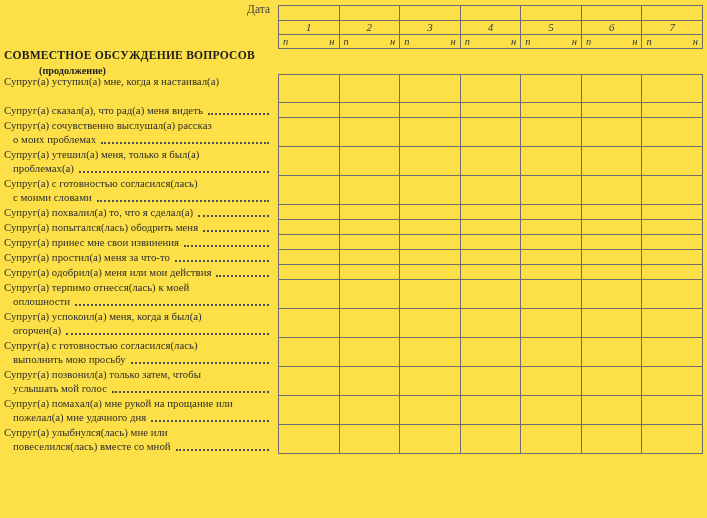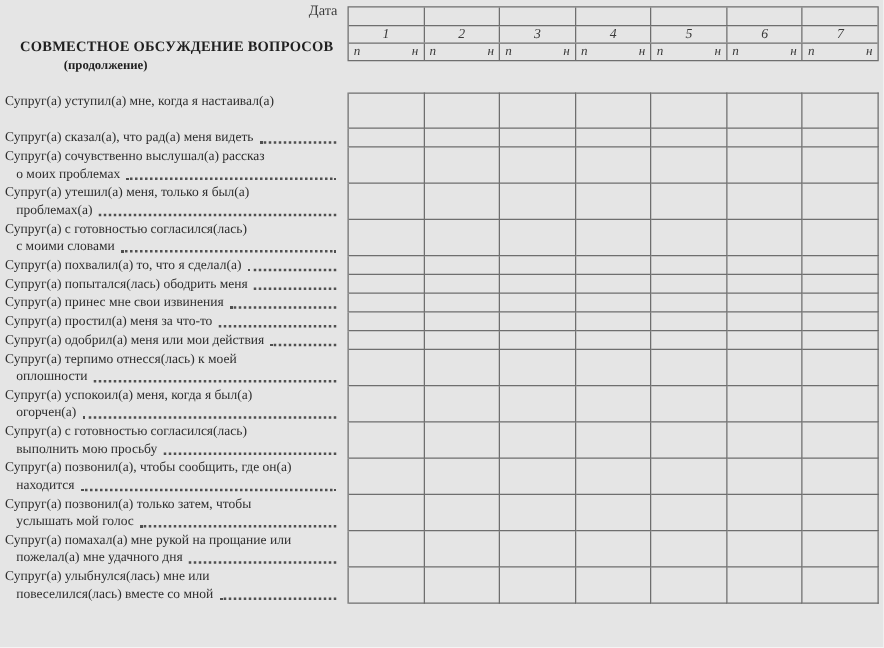--- a/index.html
+++ b/index.html
@@ -1,17 +1,17 @@
 <!DOCTYPE html>
 <html><head>
 <meta charset="utf-8">
 <style>
   html,body{margin:0;padding:0;background:#ffffff;}
   .page{
-    position:relative;width:707px;height:518px;background:#e5e5e5;
+    position:relative;width:707px;height:518px;background:#fde047;
     font-family:"Liberation Serif","DejaVu Serif",serif;color:#2e2e2e;overflow:hidden;
   }
   
   .date-label{
     position:absolute;left:180px;top:2px;width:90px;text-align:right;
     font-size:11.5px;line-height:14px;color:#3a3a3a;
   }
   
   .htable{
     position:absolute;left:278px;top:5px;width:425px;box-sizing:border-box;
@@ -23,21 +23,21 @@
   .hcell:last-child{border-right:none;}
   .hrow-date .hcell{height:14px;}
   .hrow-num .hcell{
     height:13px;text-align:center;font-style:italic;font-size:11px;line-height:13px;color:#3a3a3a;
   }
   .hrow-pn .hcell{
     height:13px;display:flex;justify-content:space-between;align-items:center;
     padding:0 4px;font-style:italic;font-size:10.5px;line-height:13px;color:#3a3a3a;
   }
   
-  .heading{position:absolute;left:4px;top:31px;width:270px;margin-left:12px;}
+  .heading{position:absolute;left:4px;top:49px;width:270px;}
   .title{font-weight:bold;font-size:11.6px;line-height:13px;letter-spacing:.2px;color:#1f1f1f;}
   .subtitle{font-weight:bold;font-size:10.2px;line-height:12px;margin-top:3px;color:#1f1f1f;padding-left:35px;}
   
   .rows{position:absolute;left:0;top:74px;width:703px;text-align:center;}
   .row{display:flex;}
   .row-h2{height:29px;}
   .row-h1{height:15px;}
   .txt{
     width:278px;box-sizing:border-box;padding:1px 8px 0 4px;
     font-size:10.8px;line-height:13.9px;color:#2e2e2e;
@@ -356,40 +356,20 @@
           <div class="cell"></div>
           <div class="cell"></div>
           <div class="cell"></div>
           <div class="cell"></div>
           <div class="cell"></div>
         </div>
       </div>
       <div class="row row-h2">
         <div class="txt">
           <div class="line">
-            <span>Супруг(а) позвонил(а), чтобы сообщить, где он(а)</span>
-          </div>
-          <div class="line cont">
-            <span>находится</span>
-            <span class="leader"></span>
-          </div>
-        </div>
-        <div class="cells">
-          <div class="cell"></div>
-          <div class="cell"></div>
-          <div class="cell"></div>
-          <div class="cell"></div>
-          <div class="cell"></div>
-          <div class="cell"></div>
-          <div class="cell"></div>
-        </div>
-      </div>
-      <div class="row row-h2">
-        <div class="txt">
-          <div class="line">
             <span>Супруг(а) позвонил(а) только затем, чтобы</span>
           </div>
           <div class="line cont">
             <span>услышать мой голос</span>
             <span class="leader"></span>
           </div>
         </div>
         <div class="cells">
           <div class="cell"></div>
           <div class="cell"></div>

